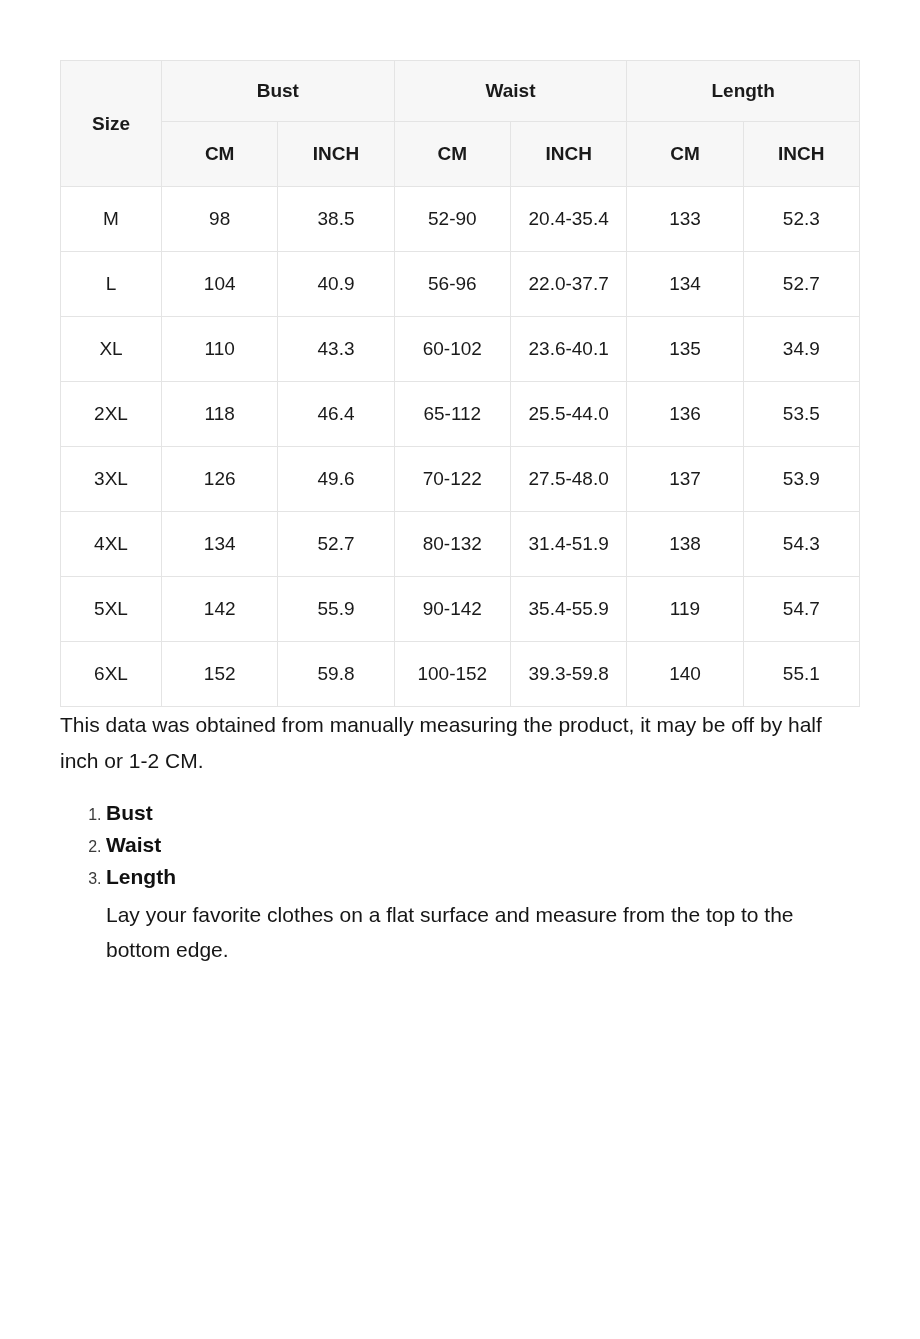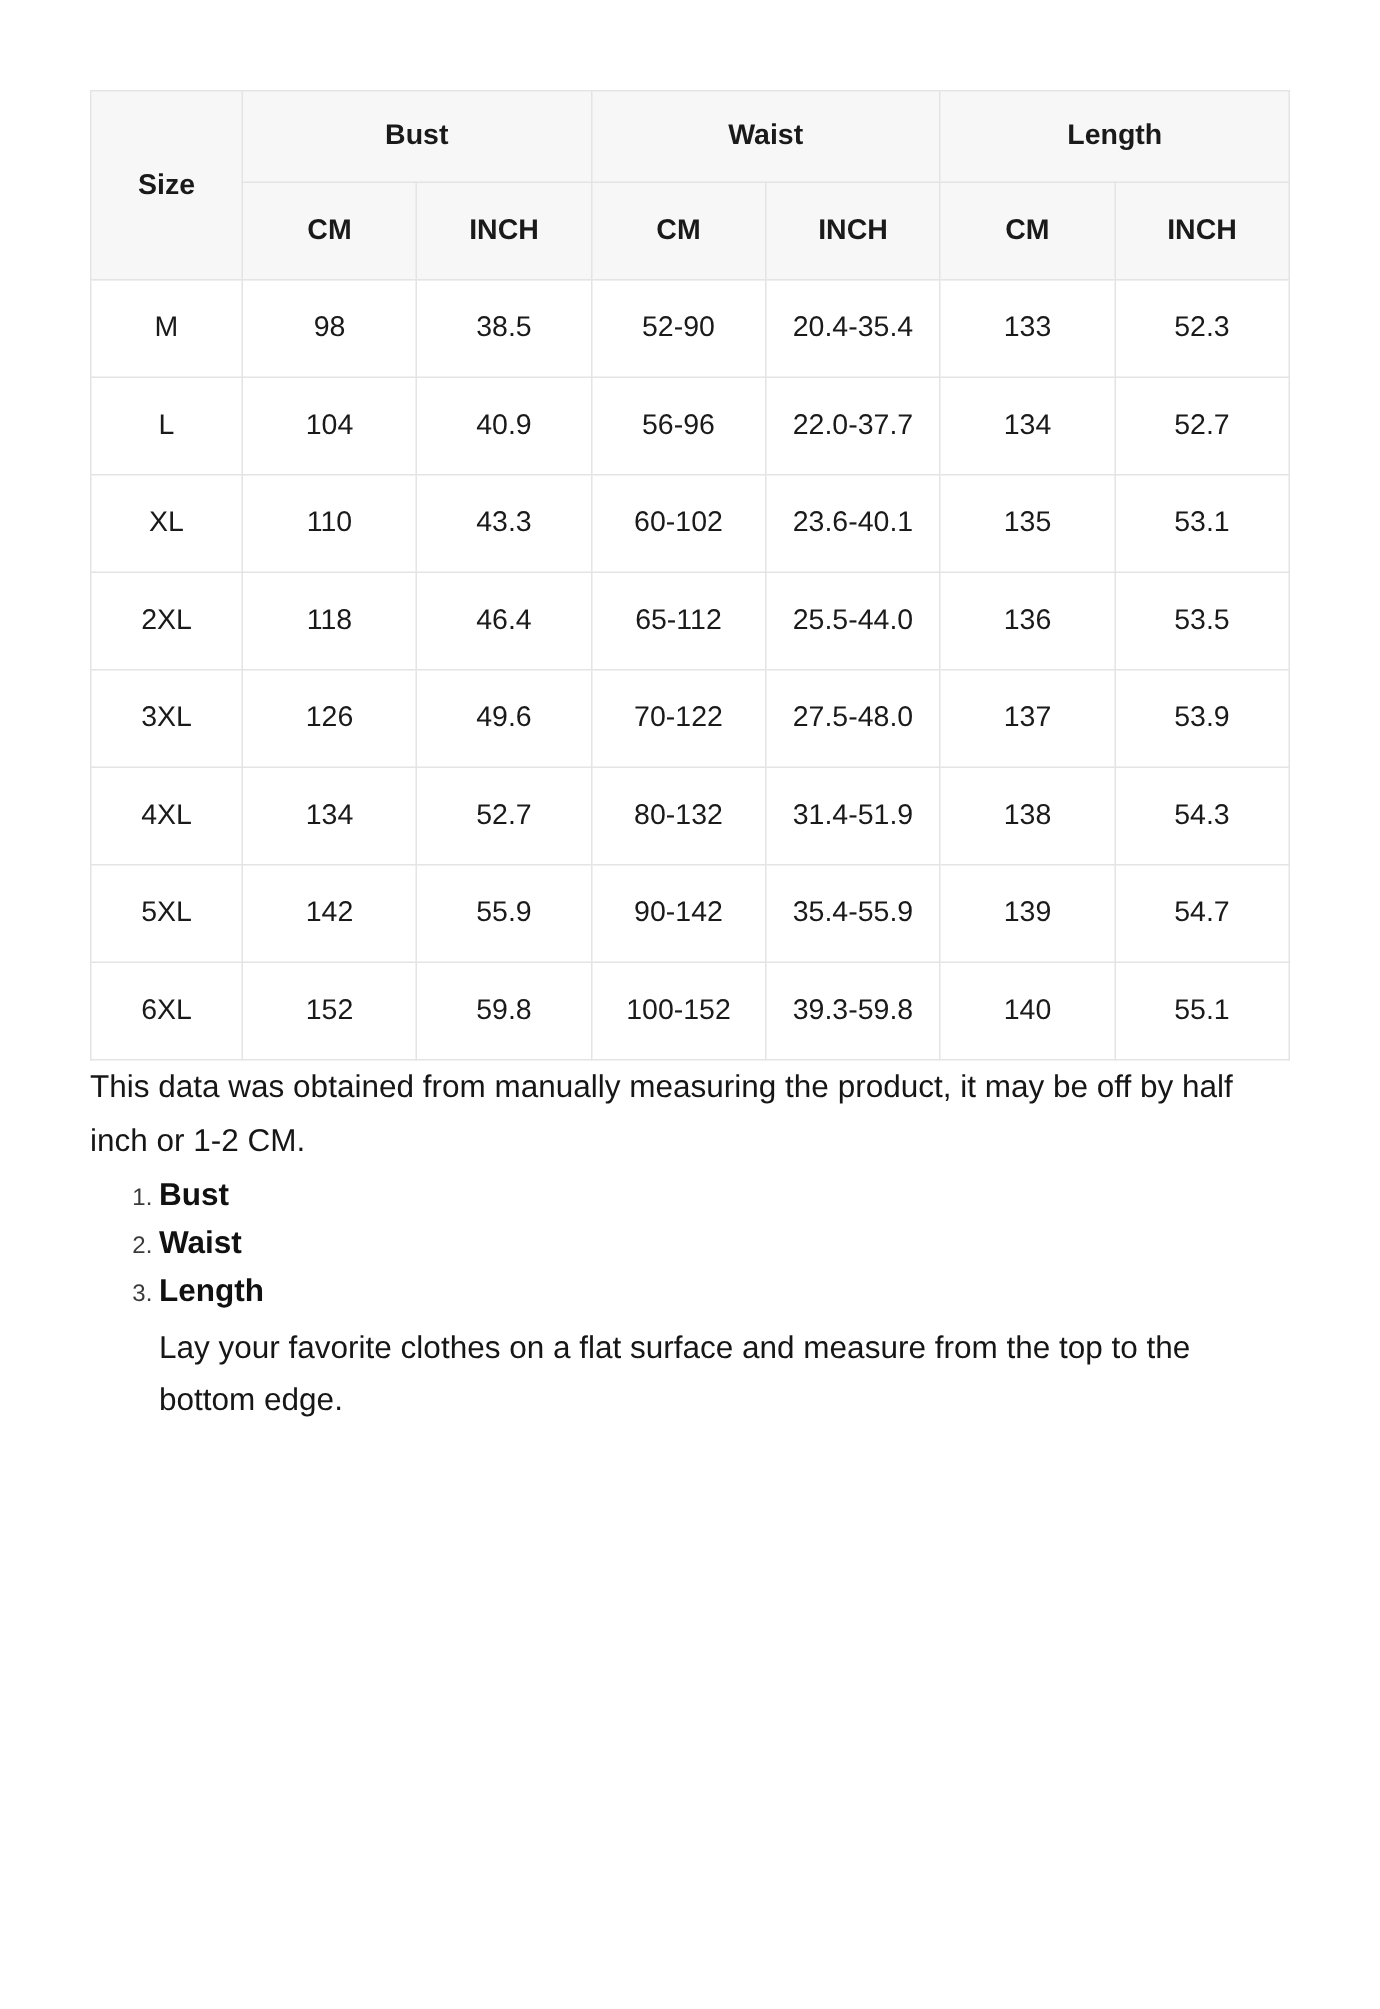--- a/index.html
+++ b/index.html
@@ -67,21 +67,21 @@
   h2.section-title {
     font-size: 29px;
     font-weight: bold;
     margin: 36px 0 18px 0;
     letter-spacing: -0.2px;
     color: #111;
   }
   p.intro {
     font-size: 21px;
     line-height: 1.72;
-    margin: 0 0 6px 0;
+    margin: 0 0 22px 0;
     max-width: 810px;
     color: #161616;
   }
   ol.steps {
     margin: 0;
     padding-left: 46px;
     font-size: 16px;
     color: #3a3a3a;
   }
   ol.steps > li {
@@ -147,21 +147,21 @@
         <td>134</td>
         <td>52.7</td>
       </tr>
       <tr>
         <td>XL</td>
         <td>110</td>
         <td>43.3</td>
         <td>60-102</td>
         <td>23.6-40.1</td>
         <td>135</td>
-        <td>53.1</td>
+        <td>34.9</td>
       </tr>
       <tr>
         <td>2XL</td>
         <td>118</td>
         <td>46.4</td>
         <td>65-112</td>
         <td>25.5-44.0</td>
         <td>136</td>
         <td>53.5</td>
       </tr>
@@ -182,21 +182,21 @@
         <td>31.4-51.9</td>
         <td>138</td>
         <td>54.3</td>
       </tr>
       <tr>
         <td>5XL</td>
         <td>142</td>
         <td>55.9</td>
         <td>90-142</td>
         <td>35.4-55.9</td>
-        <td>139</td>
+        <td>119</td>
         <td>54.7</td>
       </tr>
       <tr>
         <td>6XL</td>
         <td>152</td>
         <td>59.8</td>
         <td>100-152</td>
         <td>39.3-59.8</td>
         <td>140</td>
         <td>55.1</td>

